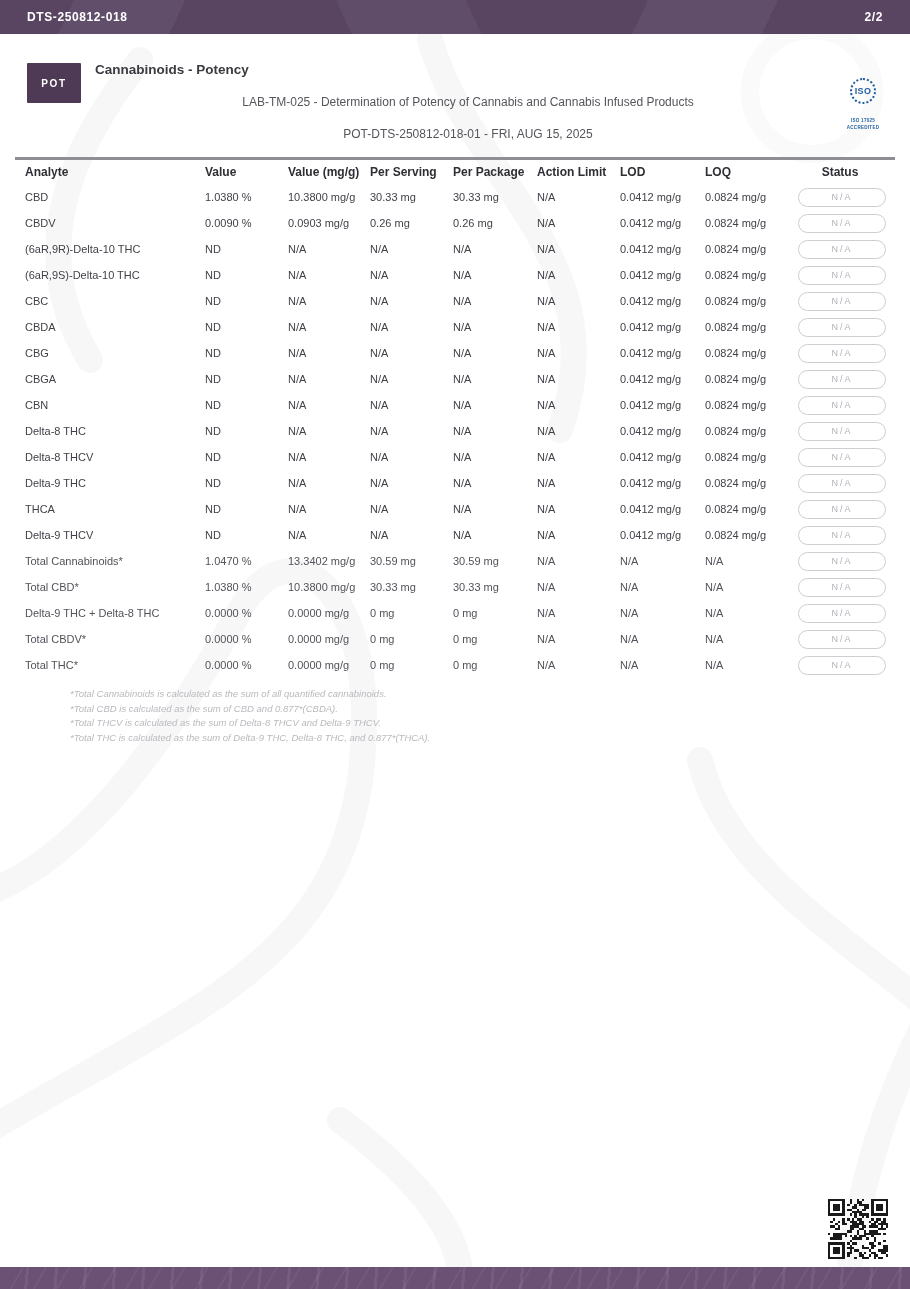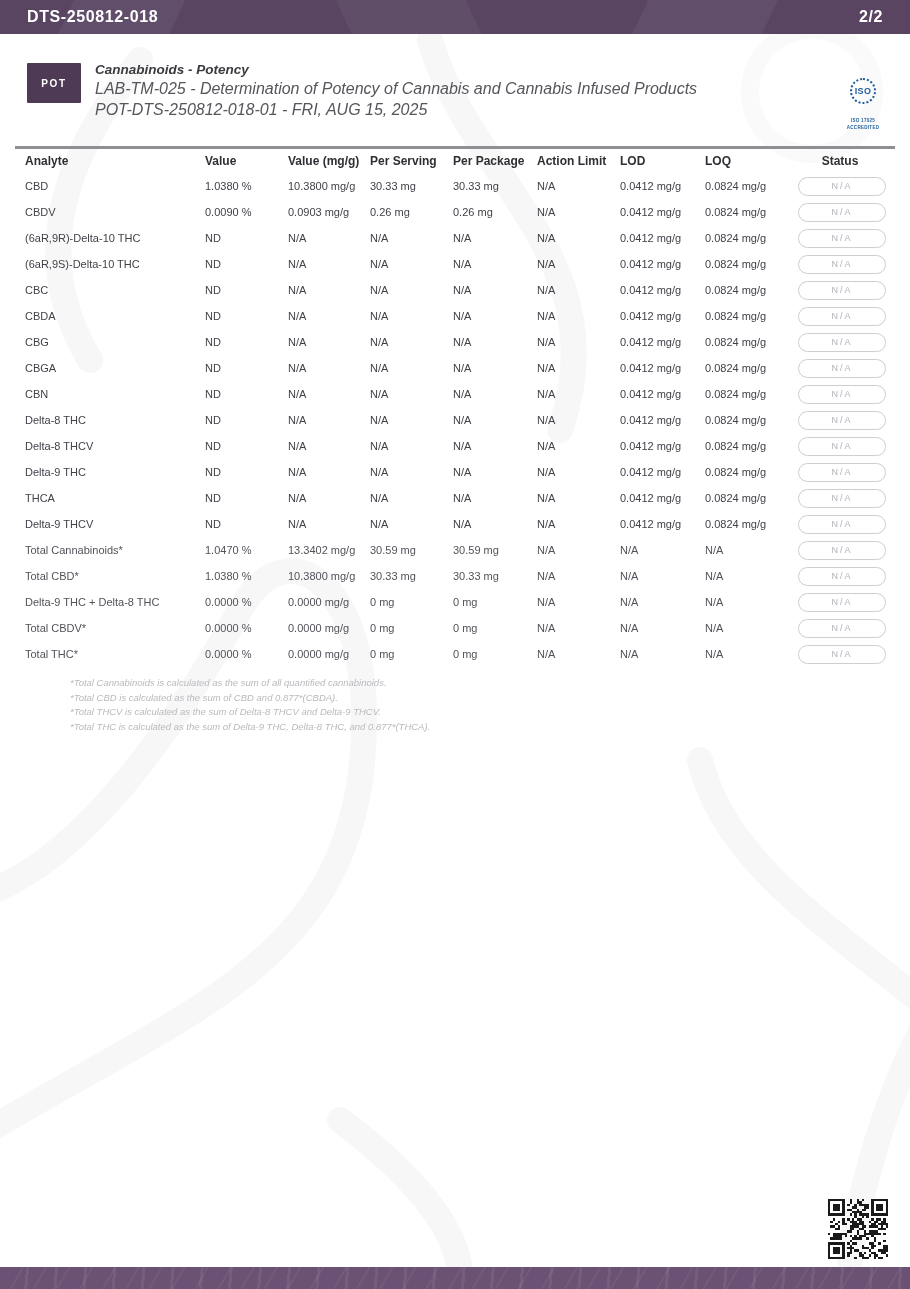--- a/index.html
+++ b/index.html
@@ -16,34 +16,34 @@
     display:flex; justify-content:space-between; align-items:center;
     padding:0 27px; z-index:3;
   }
   .topbar::before {
     content:""; position:absolute; inset:0;
     background:
       linear-gradient(115deg, transparent 8%, rgba(255,255,255,.05) 8% 20%, transparent 20%),
       linear-gradient(65deg, transparent 38%, rgba(255,255,255,.045) 38% 52%, transparent 52%),
       linear-gradient(115deg, transparent 70%, rgba(255,255,255,.05) 70% 84%, transparent 84%);
   }
-  .topbar .tb-text { position:relative; color:#ffffff; font-weight:bold; font-size:16px; letter-spacing:.6px; }
+  .topbar .tb-text { position:relative; color:#ffffff; font-weight:bold; font-size:12px; letter-spacing:.6px; }
 
   
   .content { position:absolute; top:34px; left:15px; width:880px; z-index:2; }
 
   .header-sec { display:flex; align-items:flex-start; padding:28px 10px 0 12px; }
   .badge {
     width:54px; height:40px; background:#4e3a54; border-radius:1px; flex:0 0 auto;
     color:#fff; font-size:10px; font-weight:bold; letter-spacing:1.6px;
     display:flex; align-items:center; justify-content:center; margin-top:1px;
   }
-  .titles { margin-left:14px; flex:1 1 auto;font-style:italic; }
+  .titles { margin-left:14px; flex:1 1 auto; }
   .title { font-size:13.5px; font-weight:bold; color:#3a3a40; }
-  .sub { font-size:16px; color:#55555c; margin-top:3px; }
+  .sub { font-size:12px; color:#55555c; margin-top:18px;text-align:center; }
 
   .iso { width:44px; text-align:center; flex:0 0 auto; margin-top:2px; }
   .iso-circle {
     width:26px; height:26px; border:2px dotted #1d5c9c; border-radius:50%;
     margin:14px auto; display:flex; align-items:center; justify-content:center;
     color:#1d5c9c; font-weight:bold; font-size:9px; letter-spacing:.3px;
   }
   .iso-l { font-size:4.5px; color:#1d5c9c; font-weight:bold; margin-top:2px; letter-spacing:.3px; }
 
   .divider { height:3px; background:#8f8f93; margin-top:16px; }

